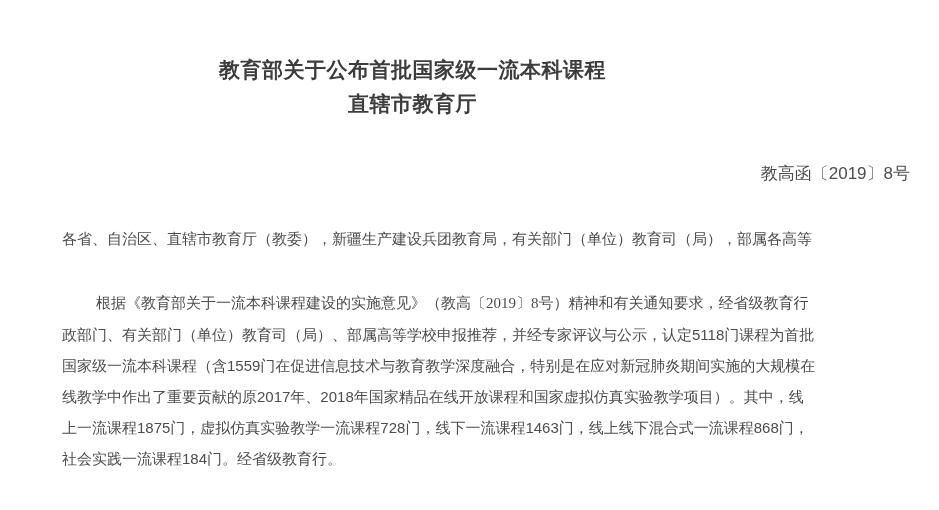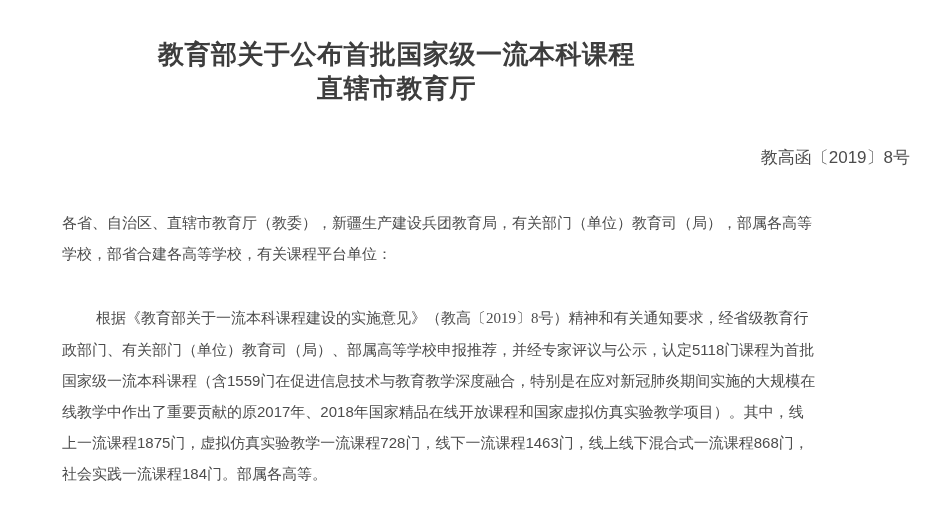--- a/index.html
+++ b/index.html
@@ -10,24 +10,24 @@
   body {
     width: 939px;
     height: 510px;
     overflow: hidden;
     font-family: "Liberation Sans", sans-serif;
   }
   .doc {
     padding-top: 37px;
   }
   .doc-title {
-    margin: 0;
+    margin: 16px;
     width: 793px;
     text-align: center;
-    font-size: 26px;
+    font-size: 21px;
     font-weight: 700;
     line-height: 34px;
     color: var(--color-title, #3d3d3d);
     letter-spacing: 0.5px;
   }
   .title-line {
     display: block;
   }
   .doc-body {
     padding: 0 29px 0 62px;
@@ -60,25 +60,24 @@
   <h1 class="doc-title">
     <span class="title-line">教育部关于公布首批国家级一流本科课程</span>
     <span class="title-line">直辖市教育厅</span>
   </h1>
 
   <div class="doc-body">
     <div class="doc-number">教高函〔2019〕8号</div>
 
     <div class="para">
         <div class="line">各省、自治区、直辖市教育厅（教委），新疆生产建设兵团教育局，有关部门（单位）教育司（局），部属各高等</div>
-        <div class="line">学校，部省合建各高等学校，有关课程平台单位：</div>
       </div>
 
     <div class="para indent-first">
         <div class="line">根据《教育部关于一流本科课程建设的实施意见》（教高〔2019〕8号）精神和有关通知要求，经省级教育行</div>
         <div class="line">政部门、有关部门（单位）教育司（局）、部属高等学校申报推荐，并经专家评议与公示，认定5118门课程为首批</div>
         <div class="line">国家级一流本科课程（含1559门在促进信息技术与教育教学深度融合，特别是在应对新冠肺炎期间实施的大规模在</div>
         <div class="line">线教学中作出了重要贡献的原2017年、2018年国家精品在线开放课程和国家虚拟仿真实验教学项目）。其中，线</div>
         <div class="line">上一流课程1875门，虚拟仿真实验教学一流课程728门，线下一流课程1463门，线上线下混合式一流课程868门，</div>
-        <div class="line">社会实践一流课程184门。部属各高等。</div>
+        <div class="line">社会实践一流课程184门。经省级教育行。</div>
       </div>
   </div>
 </div>
 
 </body></html>

